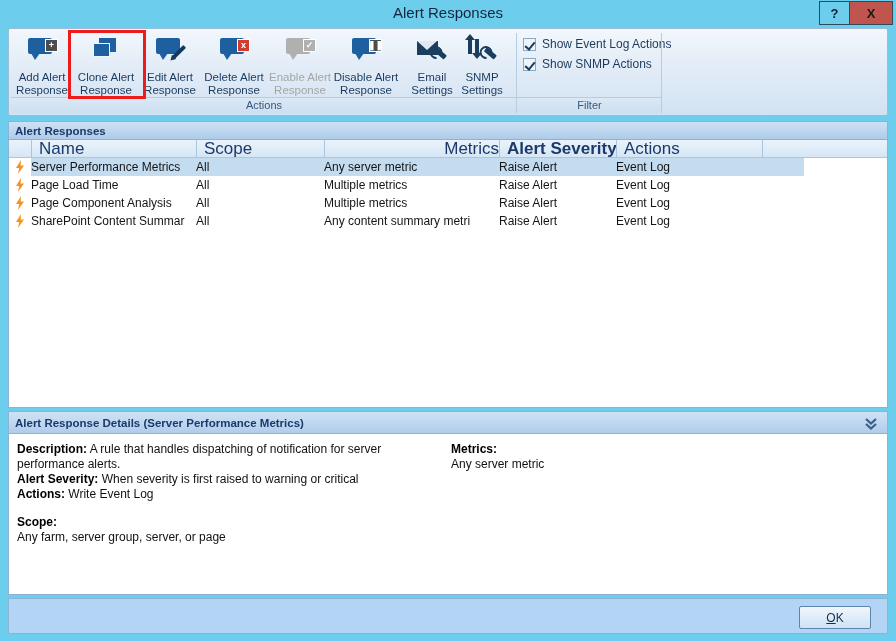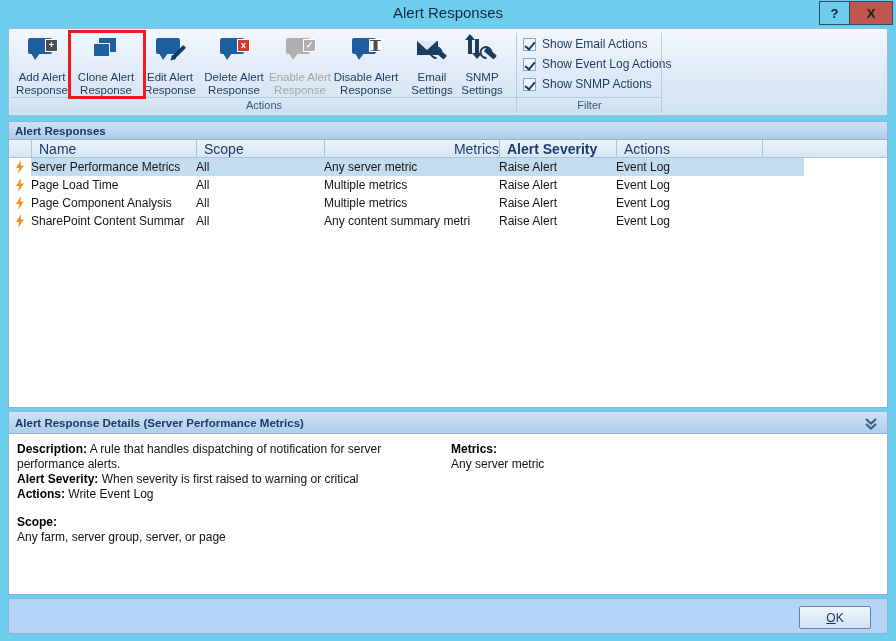--- a/index.html
+++ b/index.html
@@ -209,21 +209,21 @@
     padding-left: 6px;
     font-size: 11.5px; font-weight: bold; color: #1b3a6b;
   }
   .grid-head {
     height: 18px;
     background: linear-gradient(to bottom,#eaf3fb,#d6e6f5);
     border-bottom: 1px solid #a9c6e0;
     display: flex; position: relative;
   }
   .gh {
-    font-size: 14px; color: #1b3a6b;
+    font-size: 17px; color: #1b3a6b;
     line-height: 18px;
     border-left: 1px solid #a9c6e0;
     padding-left: 7px;
     overflow: hidden; white-space: nowrap;
   }
   .gh.first { border-left: none; }
   .rows { position: relative; }
   .row {
     height: 18px; display: flex; align-items: center;
     position: relative;
@@ -391,24 +391,20 @@
             <span>Settings</span>
           </div>
         </div>
 
       </div>
       <div class="rgroup-label">Actions</div>
     </div>
 
     <div class="rgroup sep" style="left:508px; width:145px;">
       <div class="rgroup-items" style="flex-direction:column; padding-top:3px;">
-        <div class="chk-row">
-          <span class="chk"></span>
-          <span class="chk-lbl">Show Email Actions</span>
-        </div>
         <div class="chk-row">
           <span class="chk"></span>
           <span class="chk-lbl">Show Event Log Actions</span>
         </div>
         <div class="chk-row">
           <span class="chk"></span>
           <span class="chk-lbl">Show SNMP Actions</span>
         </div>
       </div>
       <div class="rgroup-label">Filter</div>

